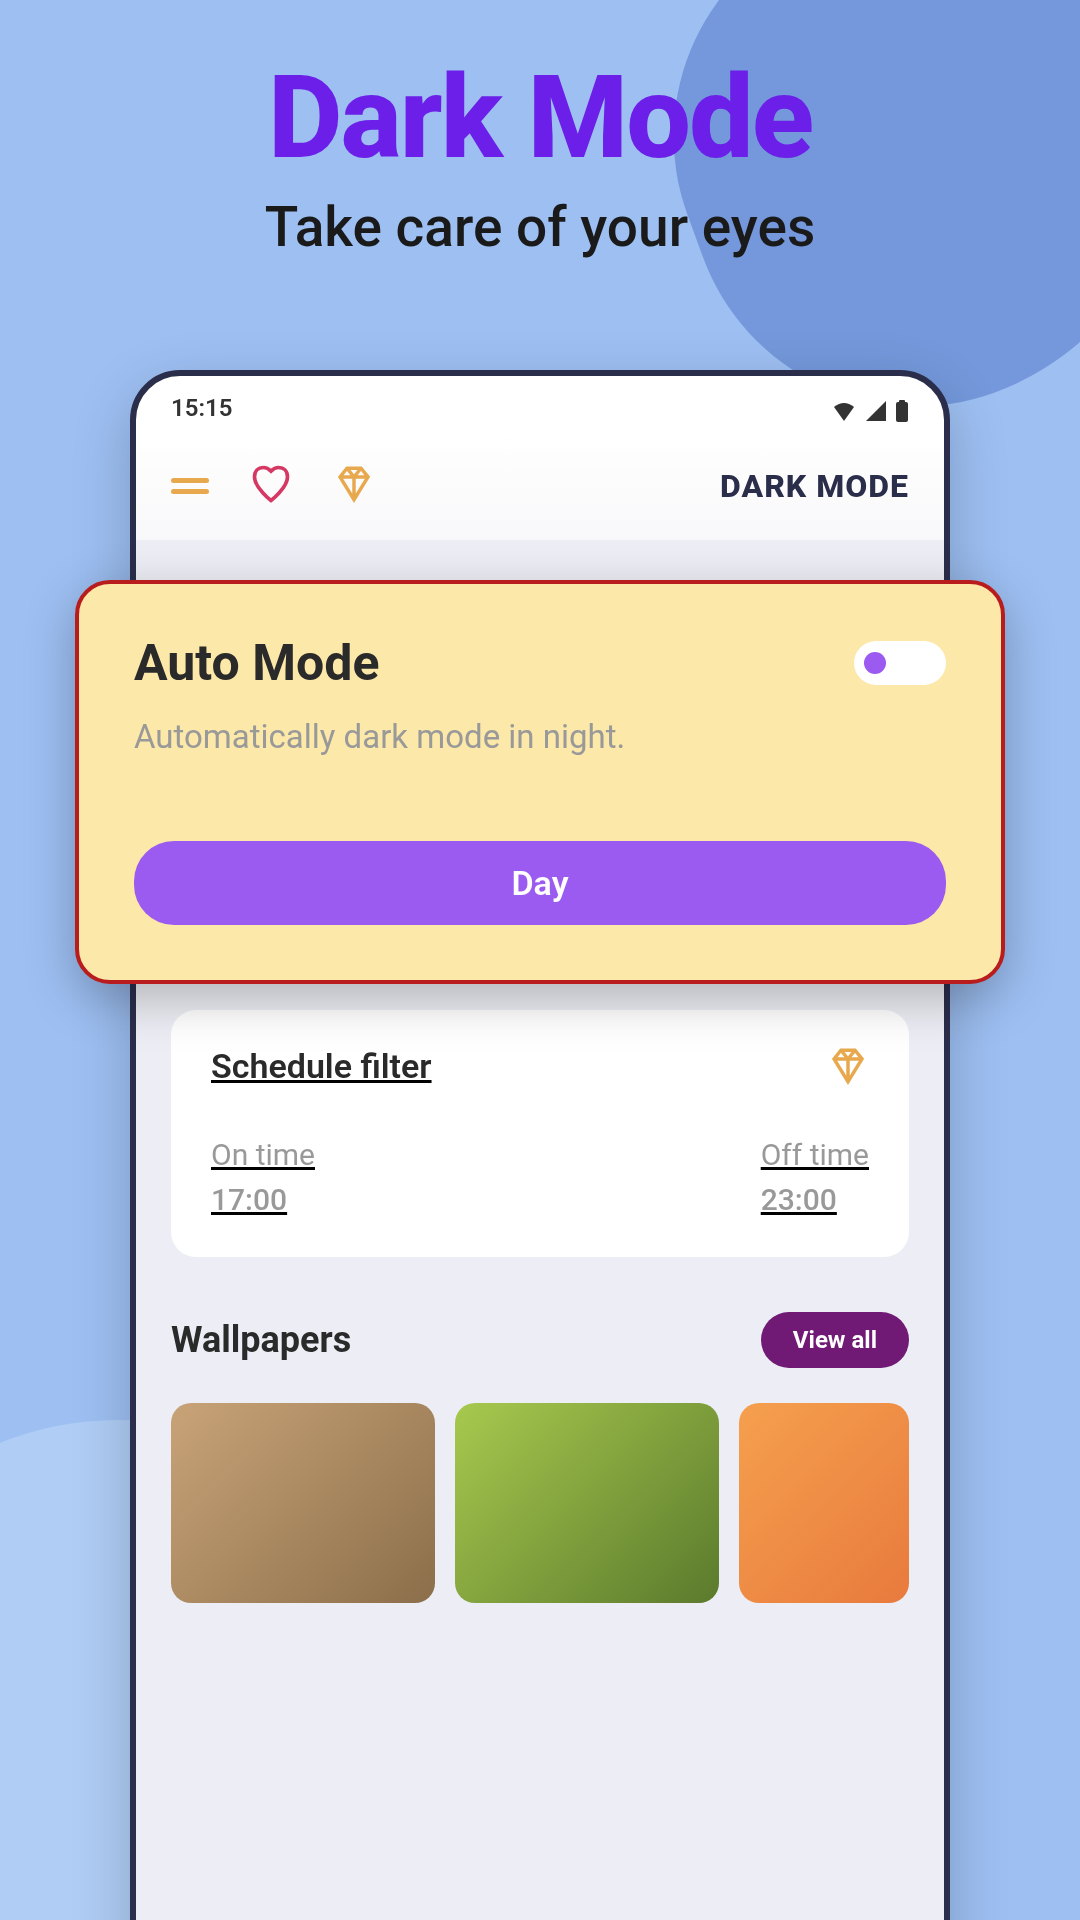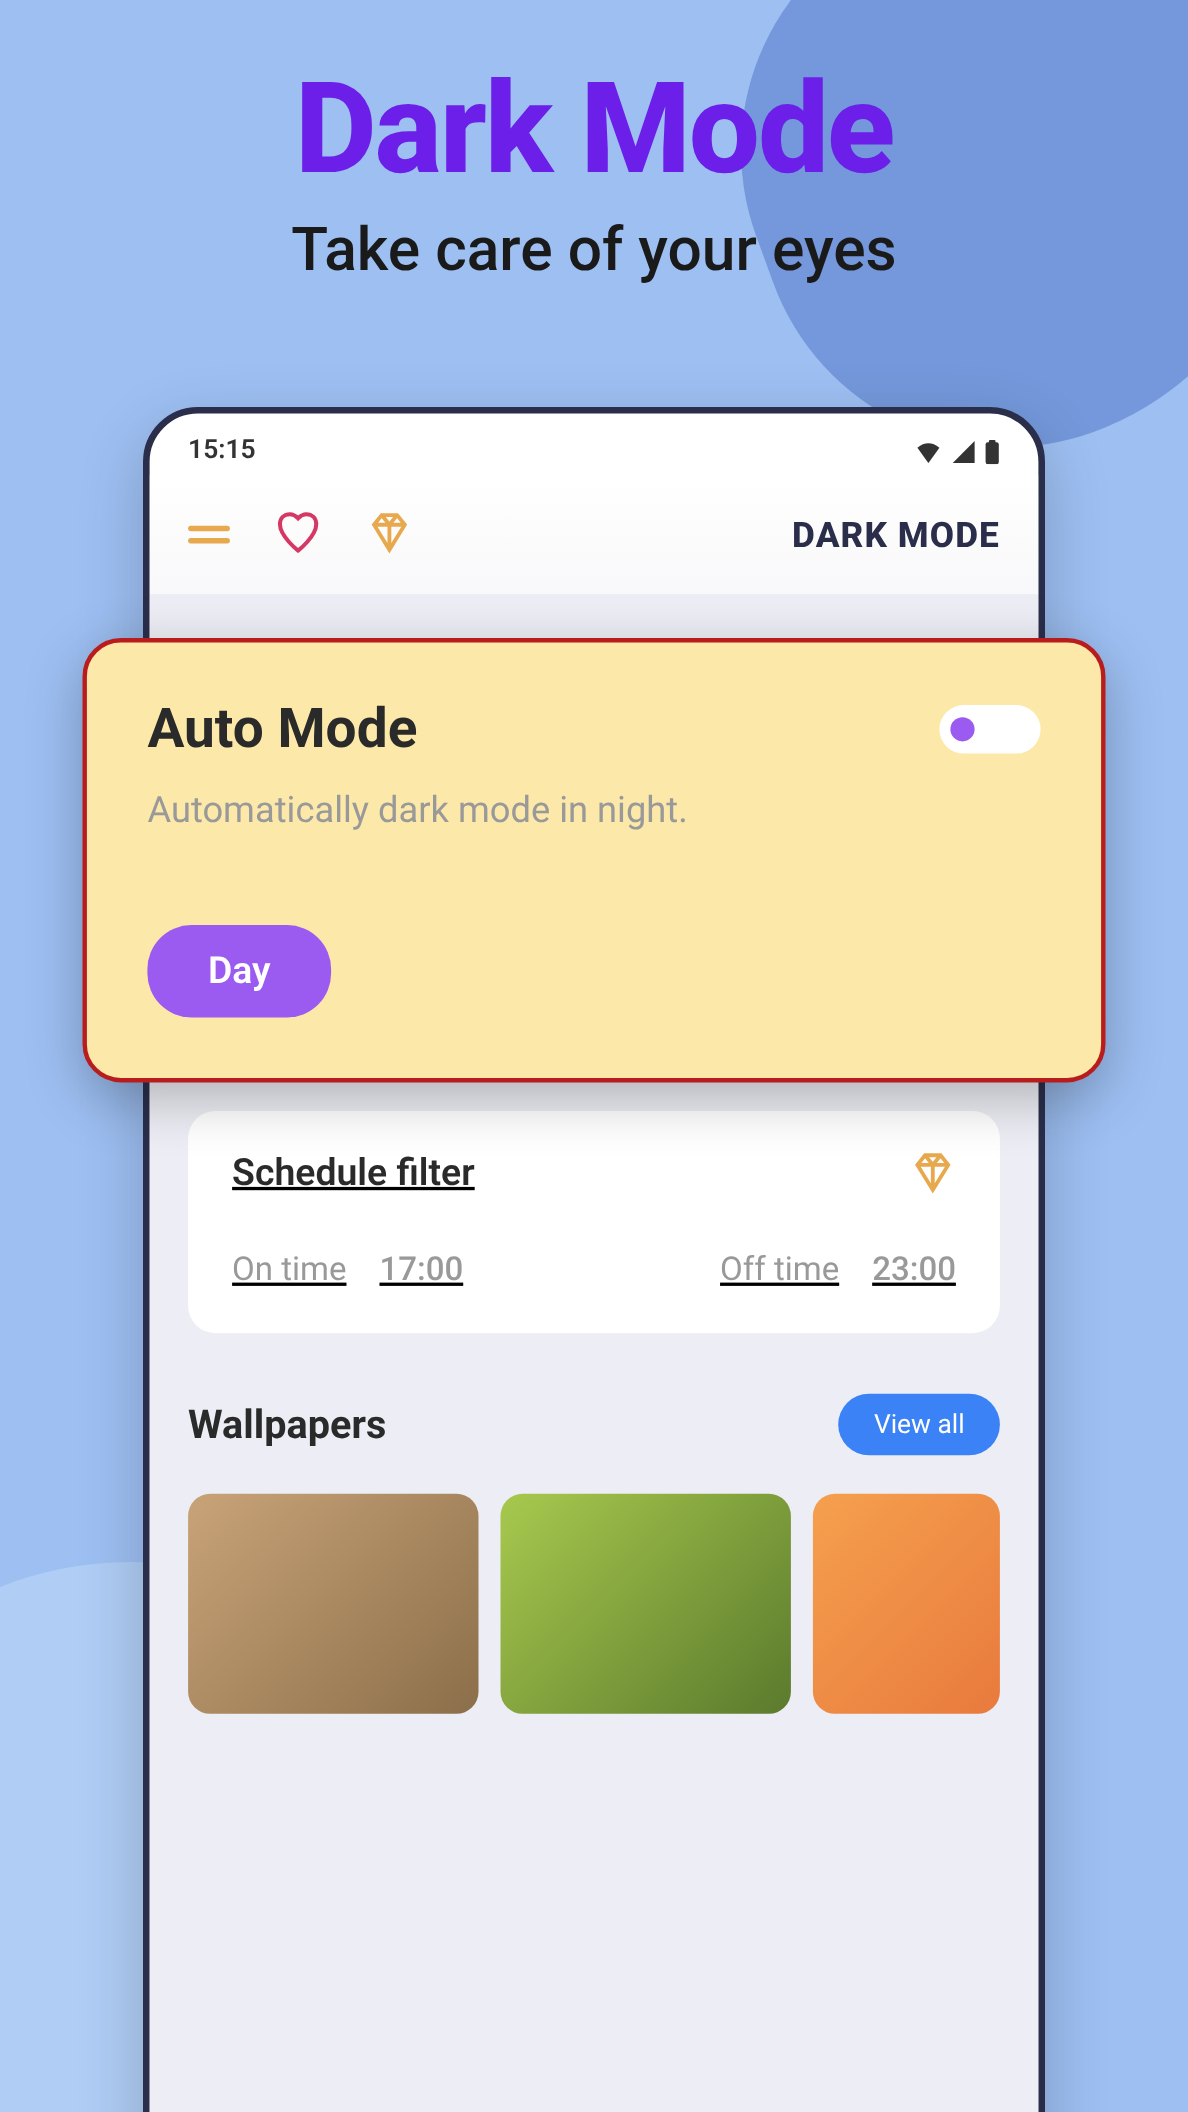--- a/index.html
+++ b/index.html
@@ -155,21 +155,22 @@
     
     .schedule-times {
       display: flex;
       justify-content: space-between;
       font-size: 30px;
       color: #999;
     }
     
     .time-group {
       display: flex;
-      gap: 30px;
+      gap: 10px;
+      flex-direction: column;
     }
     
     .time-value {
       font-weight: 500;
     }
     
     .wallpapers-section {
       margin: 55px 35px 0;
     }
     
@@ -180,27 +181,27 @@
       margin-bottom: 35px;
     }
     
     .wallpapers-title {
       font-size: 36px;
       font-weight: 700;
       color: #2a2a2a;
     }
     
     .view-all-btn {
-      background: #3b82f6;
+      background: #701a75;
       color: #fff;
       border: none;
       padding: 14px 32px;
       border-radius: 28px;
       font-size: 24px;
-      font-weight: 400;
+      font-weight: 700;
       cursor: pointer;
     }
     
     .wallpaper-grid {
       display: flex;
       gap: 20px;
     }
     
     .wallpaper-thumb {
       width: 280px;
@@ -267,20 +268,21 @@
     
     .auto-mode-desc {
       font-size: 33px;
       color: #999;
       margin-bottom: 85px;
     }
     
     .mode-buttons {
       display: flex;
       gap: 15px;
+      flex-direction: column;
     }
     
     .mode-btn {
       padding: 22px 55px;
       border-radius: 40px;
       font-size: 34px;
       font-weight: 600;
       border: none;
       cursor: pointer;
     }

